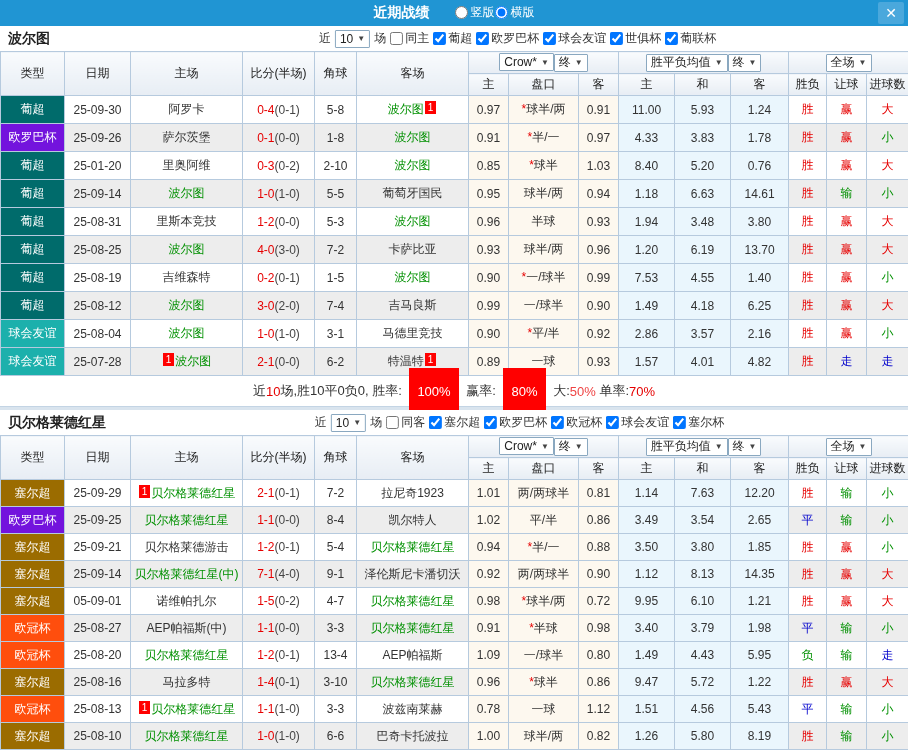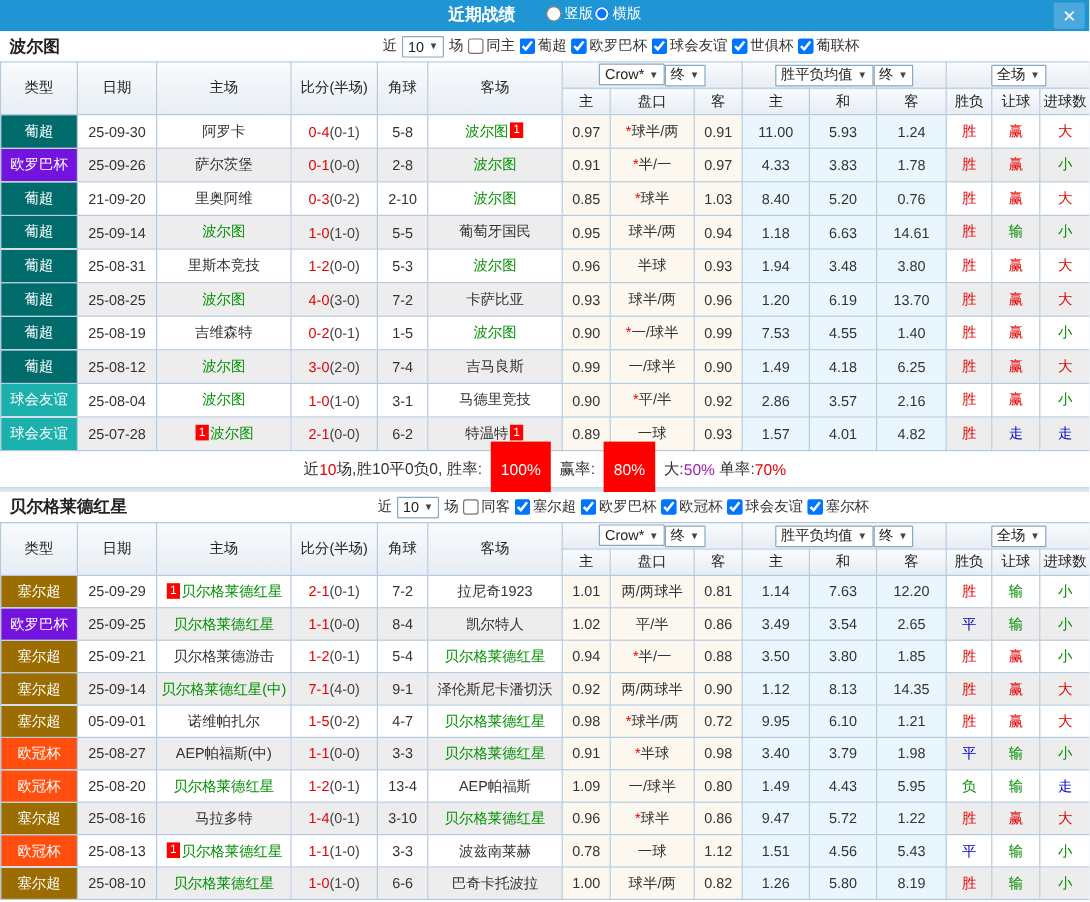--- a/index.html
+++ b/index.html
@@ -41,21 +41,21 @@
   .team-green { color:#009000; }
   .ft { color:#e60000; } .ht { color:#444; }
   .star { color:#e60000; }
   .c-r { color:#e60000; } .c-g { color:#009000; } .c-b { color:#0000cc; }
   .badge { display:inline-block; background:#f00; color:#fff; font-size:10px; line-height:13px;
            padding:0 3px; margin:0 1px; vertical-align:2px; }
 
   
   .summary { height:30px; display:flex; align-items:center; justify-content:center; font-size:13px; }
   .summary span { white-space:pre; }
-  .s-k { color:#333; } .s-r { color:#e60000; } .s-b { color:#a21caf; }
+  .s-k { color:#333; } .s-r { color:#e60000; } .s-b { color:#ef4444; }
   .s-hl { background:#f00; color:#fff; padding:16px 8px; margin:0 4px; }
 
   .divider { height:4px; background:#d9e4ee; border-top:1px solid #c3d4e4; }
 </style>
 </head>
 <body>
 
 <div class="app">
   <div class="topbar">
     <span class="title">近期战绩</span>
@@ -178,35 +178,35 @@
               <td class="avg-cell">1.24</td>
               <td class="plain c-r">胜</td>
               <td class="plain c-r">赢</td>
               <td class="plain c-r">大</td>
             </tr>
             <tr>
               <td class="type-cell" style="background: rgb(115, 19, 221);">欧罗巴杯</td>
               <td class="plain">25-09-26</td>
               <td class="plain"><span>萨尔茨堡</span></td>
               <td class="plain"><span class="ft">0-1</span><span class="ht">(0-0)</span></td>
-              <td class="plain">2-8</td>
+              <td class="plain">1-8</td>
               <td class="plain"><span class="team-green">波尔图</span></td>
               <td class="odds-cell">0.91</td>
               <td class="odds-cell"><span class="star">*</span><span>半/一</span></td>
               <td class="odds-cell">0.97</td>
               <td class="avg-cell">4.33</td>
               <td class="avg-cell">3.83</td>
               <td class="avg-cell">1.78</td>
               <td class="plain c-r">胜</td>
               <td class="plain c-r">赢</td>
               <td class="plain c-g">小</td>
             </tr>
             <tr>
               <td class="type-cell" style="background: rgb(0, 107, 107);">葡超</td>
-              <td class="plain">21-09-20</td>
+              <td class="plain">25-01-20</td>
               <td class="plain"><span>里奥阿维</span></td>
               <td class="plain"><span class="ft">0-3</span><span class="ht">(0-2)</span></td>
               <td class="plain">2-10</td>
               <td class="plain"><span class="team-green">波尔图</span></td>
               <td class="odds-cell">0.85</td>
               <td class="odds-cell"><span class="star">*</span><span>球半</span></td>
               <td class="odds-cell">1.03</td>
               <td class="avg-cell">8.40</td>
               <td class="avg-cell">5.20</td>
               <td class="avg-cell">0.76</td>

